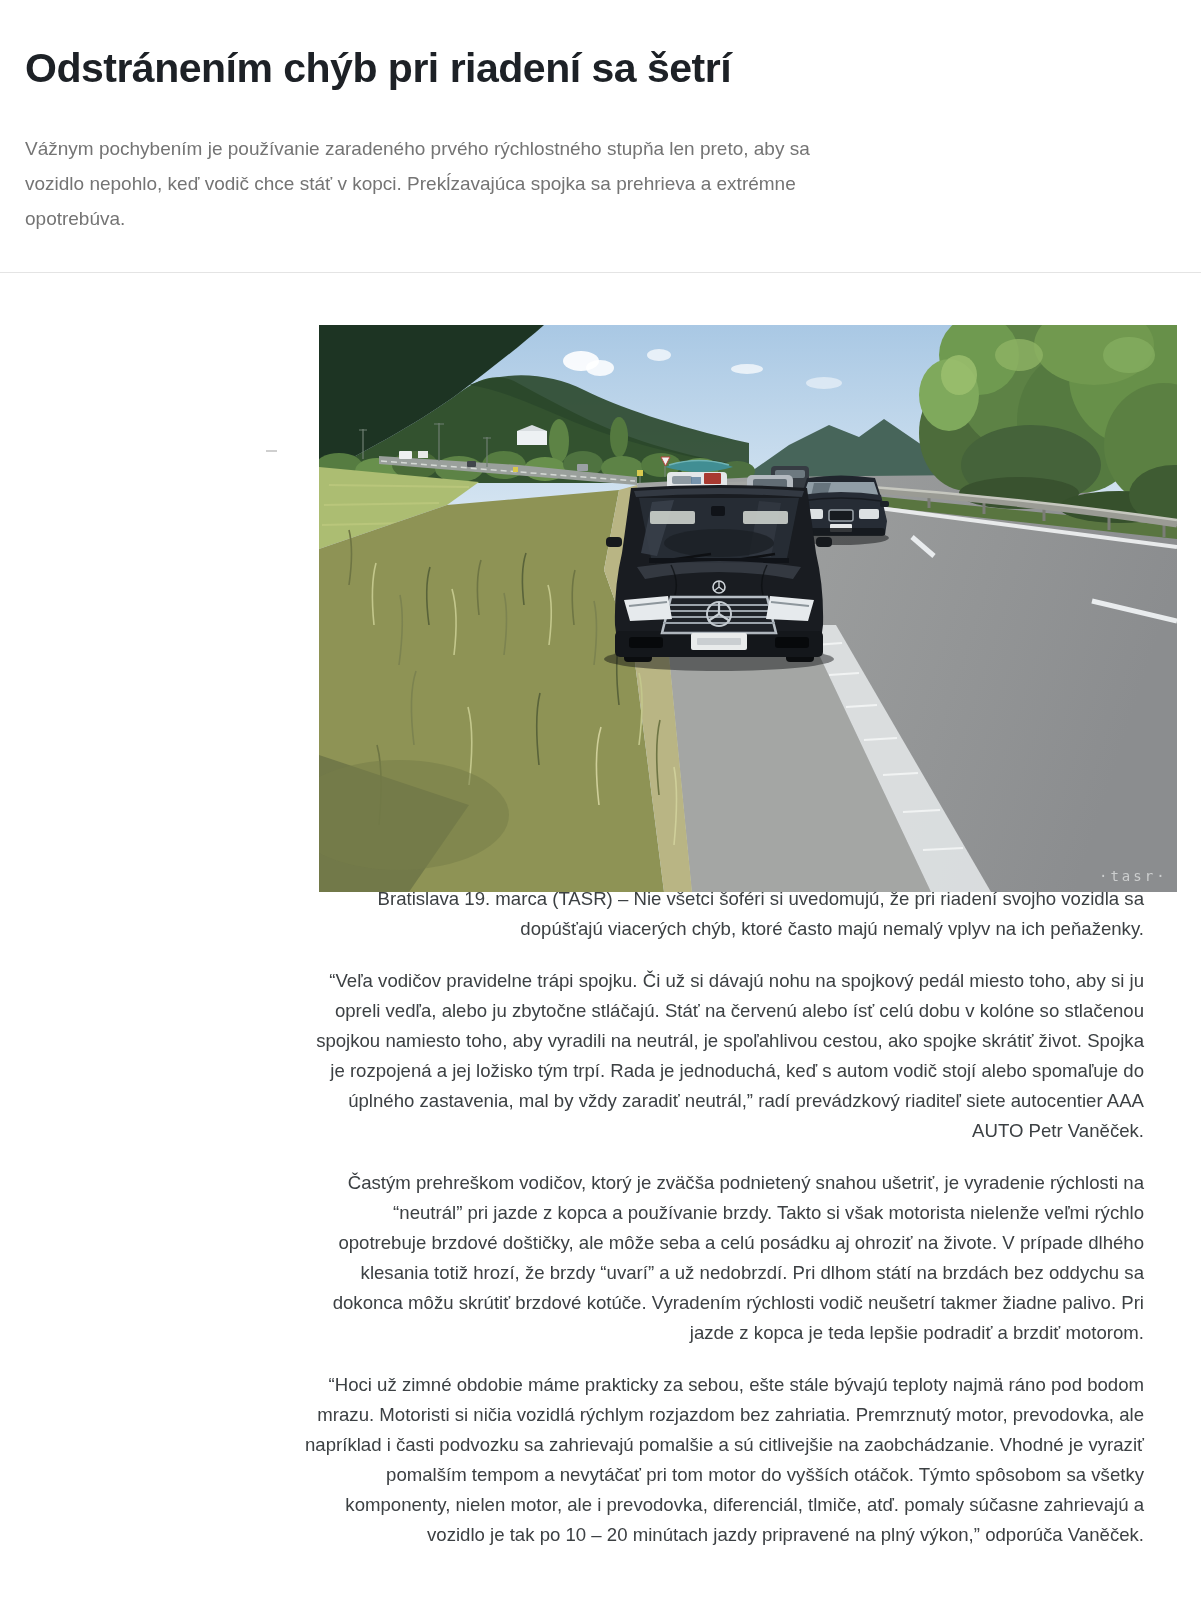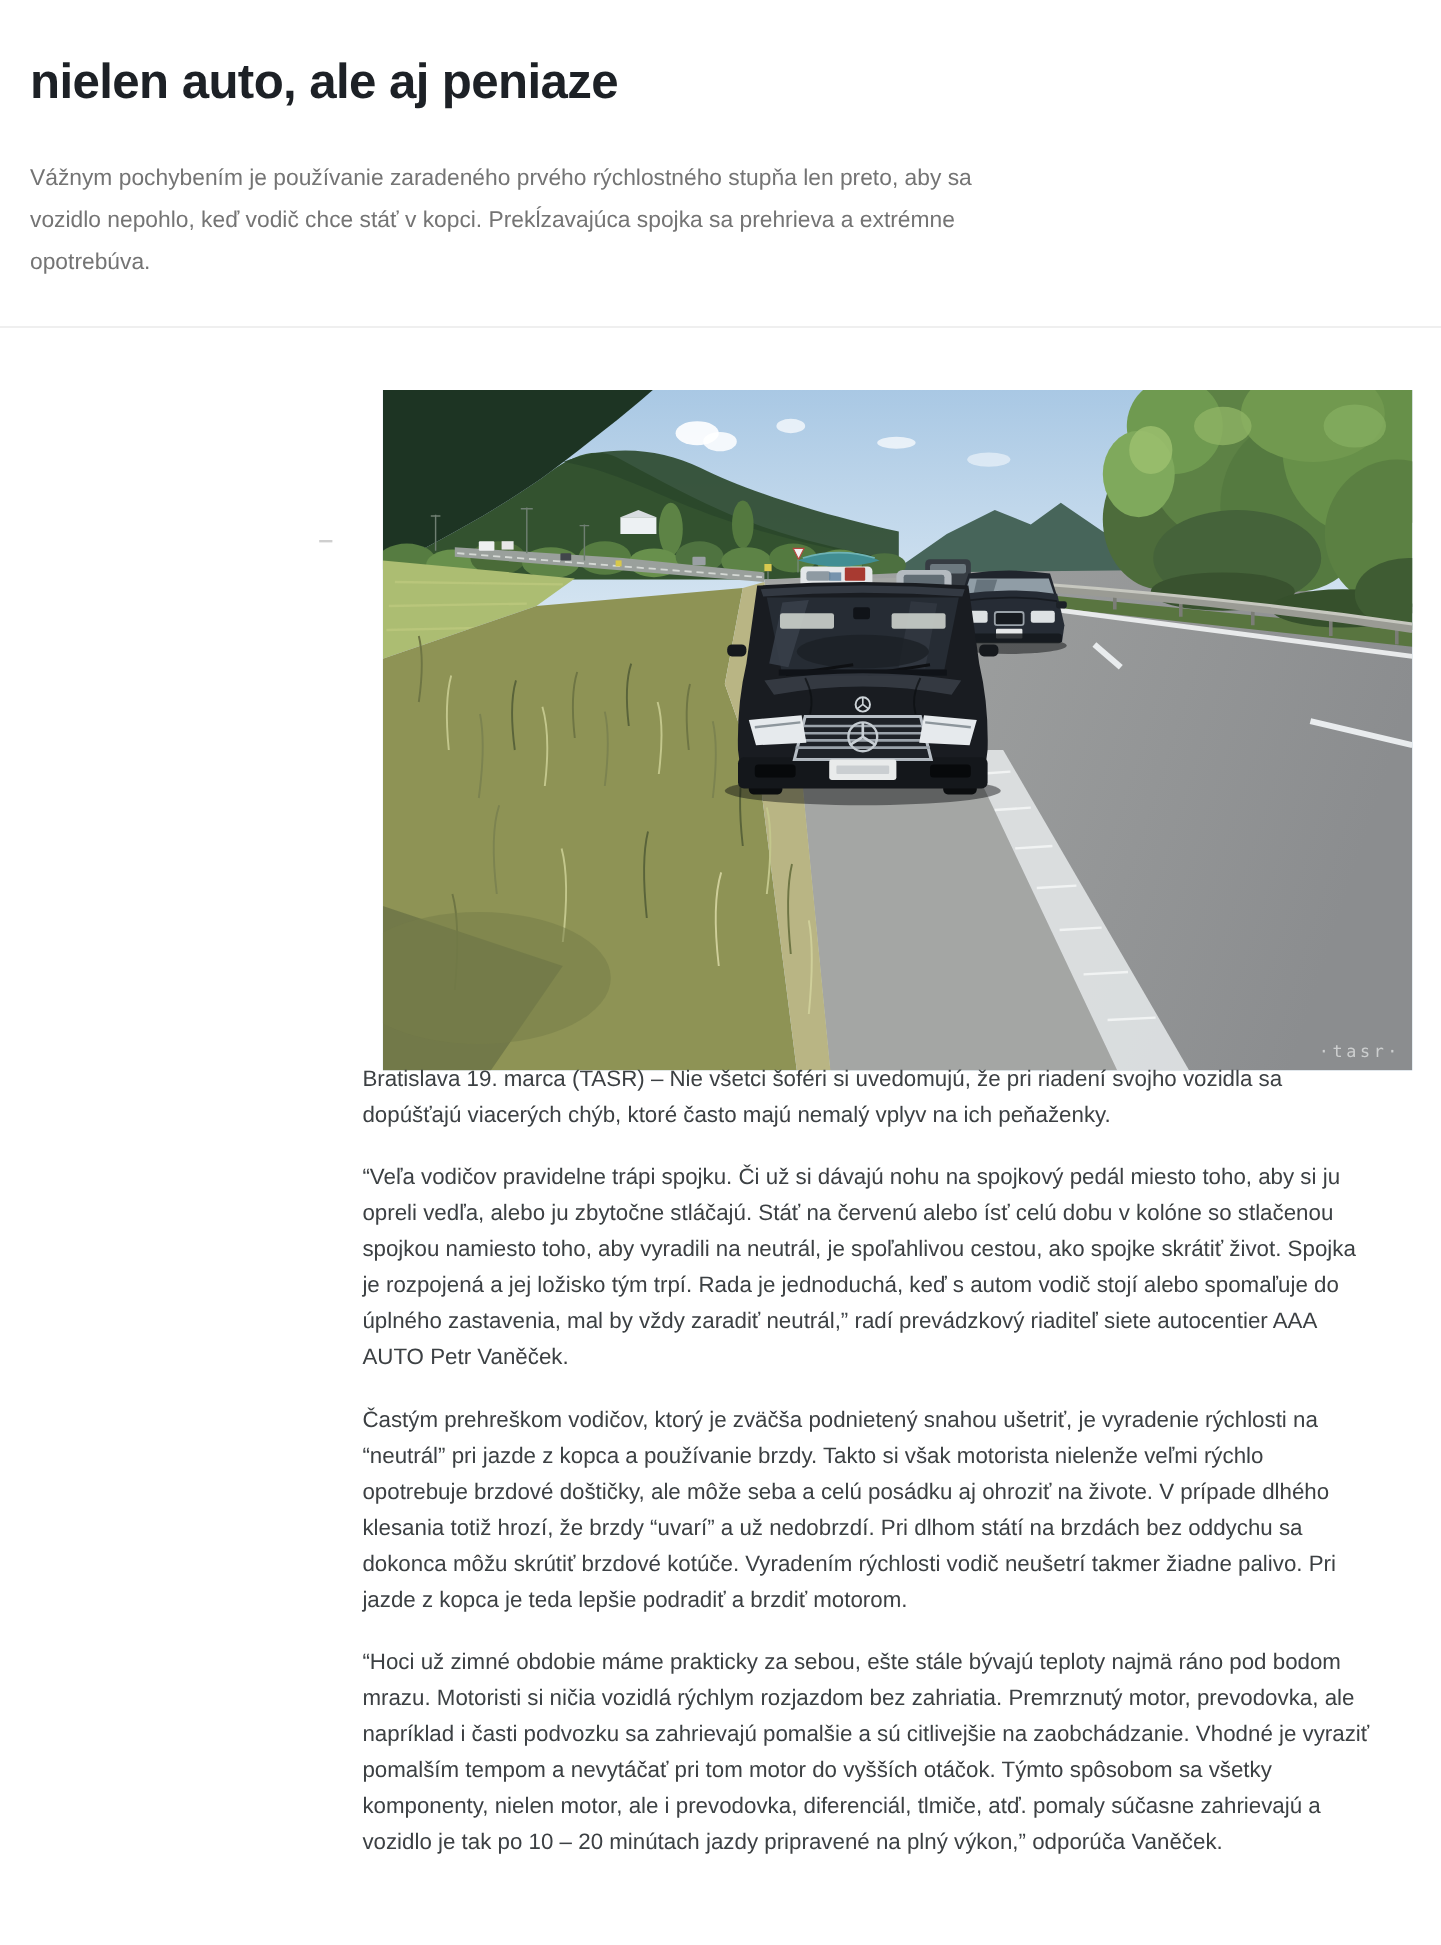--- a/index.html
+++ b/index.html
@@ -23,28 +23,28 @@
     position:absolute;left:266px;top:450px;width:11px;height:2px;background:#cfcfcf;
   }
   .photo{
     position:absolute;left:302px;top:308px;width:858px;height:567px;overflow:hidden;background:#cfe0ee;
   }
   .photo svg{display:block;width:858px;height:567px;}
   .article{
     position:absolute;left:302px;top:884px;width:858px;
     font-size:18.6px;line-height:30px;color:#3c4043;
   }
-  .article p{margin:0 16px 22px 0;}
+  .article p{margin:0 16px 22px 0;text-align:right;}
 </style>
 </head>
 <body>
 
 <header>
   <h1 class="headline">
-    <span class="line">nielen auto, ale aj peniaze</span>
+    <span class="line">Odstránením chýb pri riadení sa šetrí</span>
   </h1>
   <div class="lede">Vážnym pochybením je používanie zaradeného prvého rýchlostného stupňa len preto, aby sa vozidlo nepohlo, keď vodič chce stáť v kopci. Prekĺzavajúca spojka sa prehrieva a extrémne opotrebúva.</div>
 </header>
 
 <div class="divider"></div>
 <div class="stray-dash"></div>
 
 <figure class="photo" style="margin:17px">
   <svg viewBox="0 0 858 567" xmlns="http://www.w3.org/2000/svg">
     <defs>

